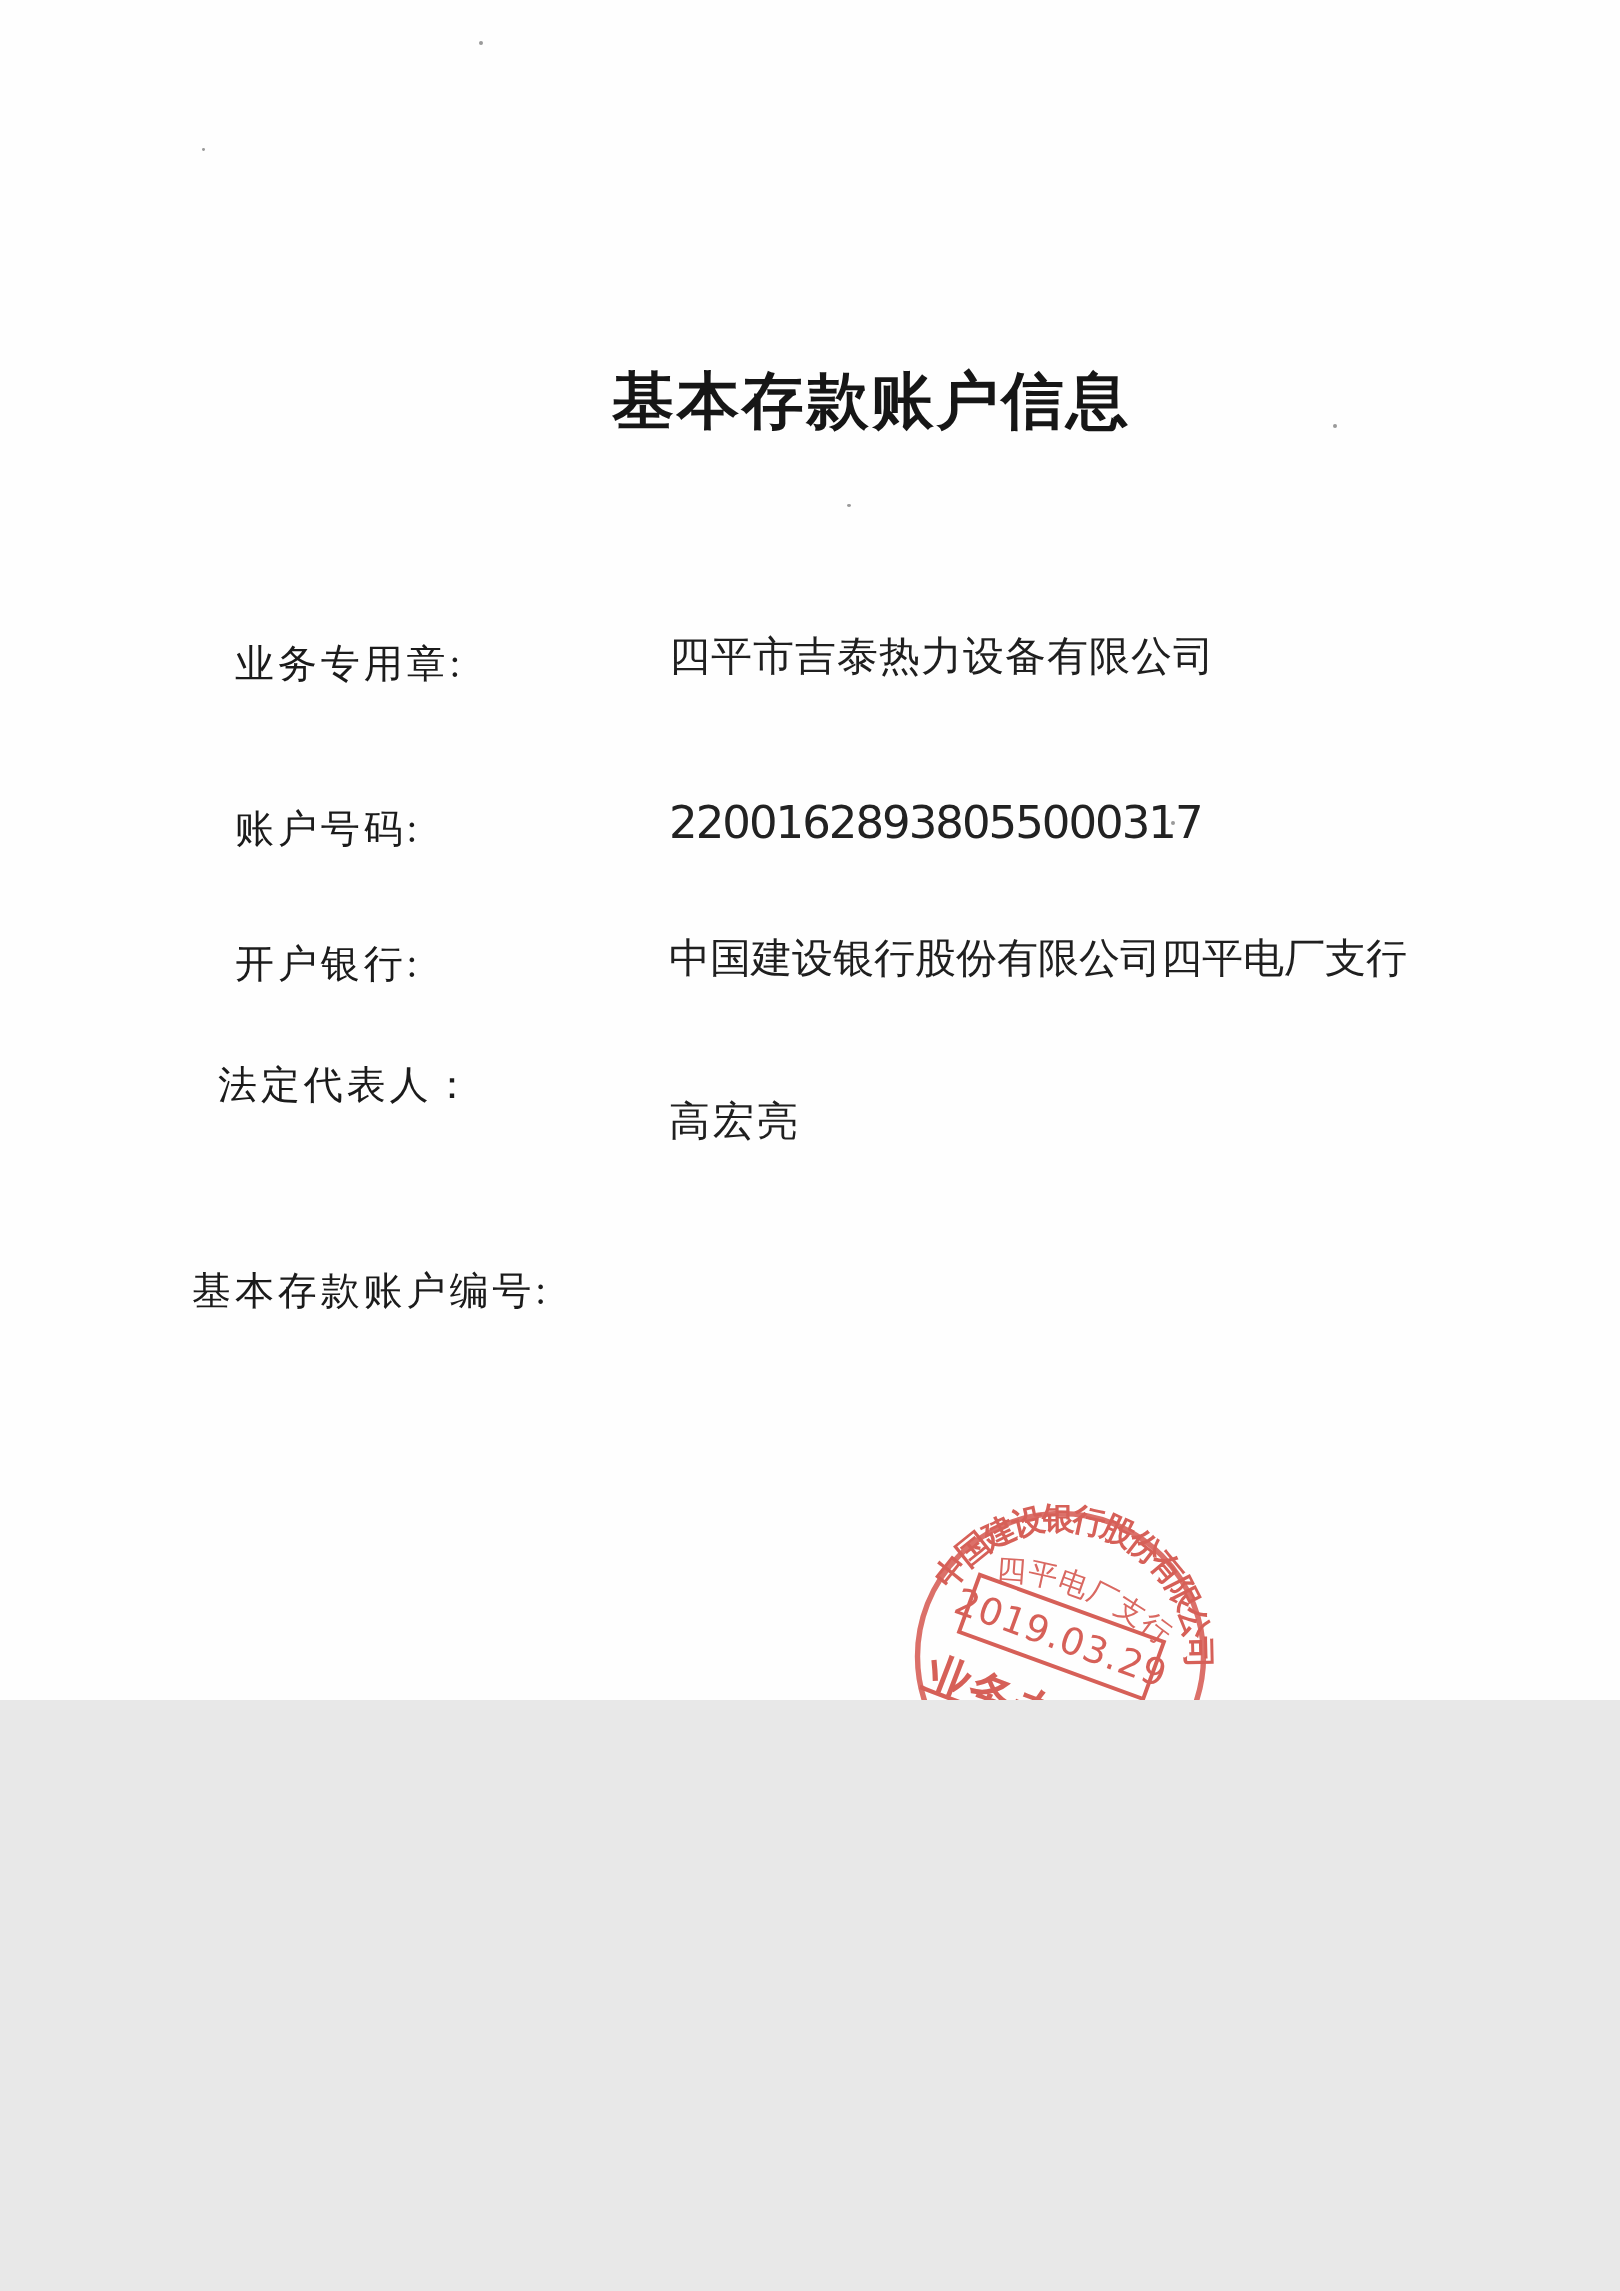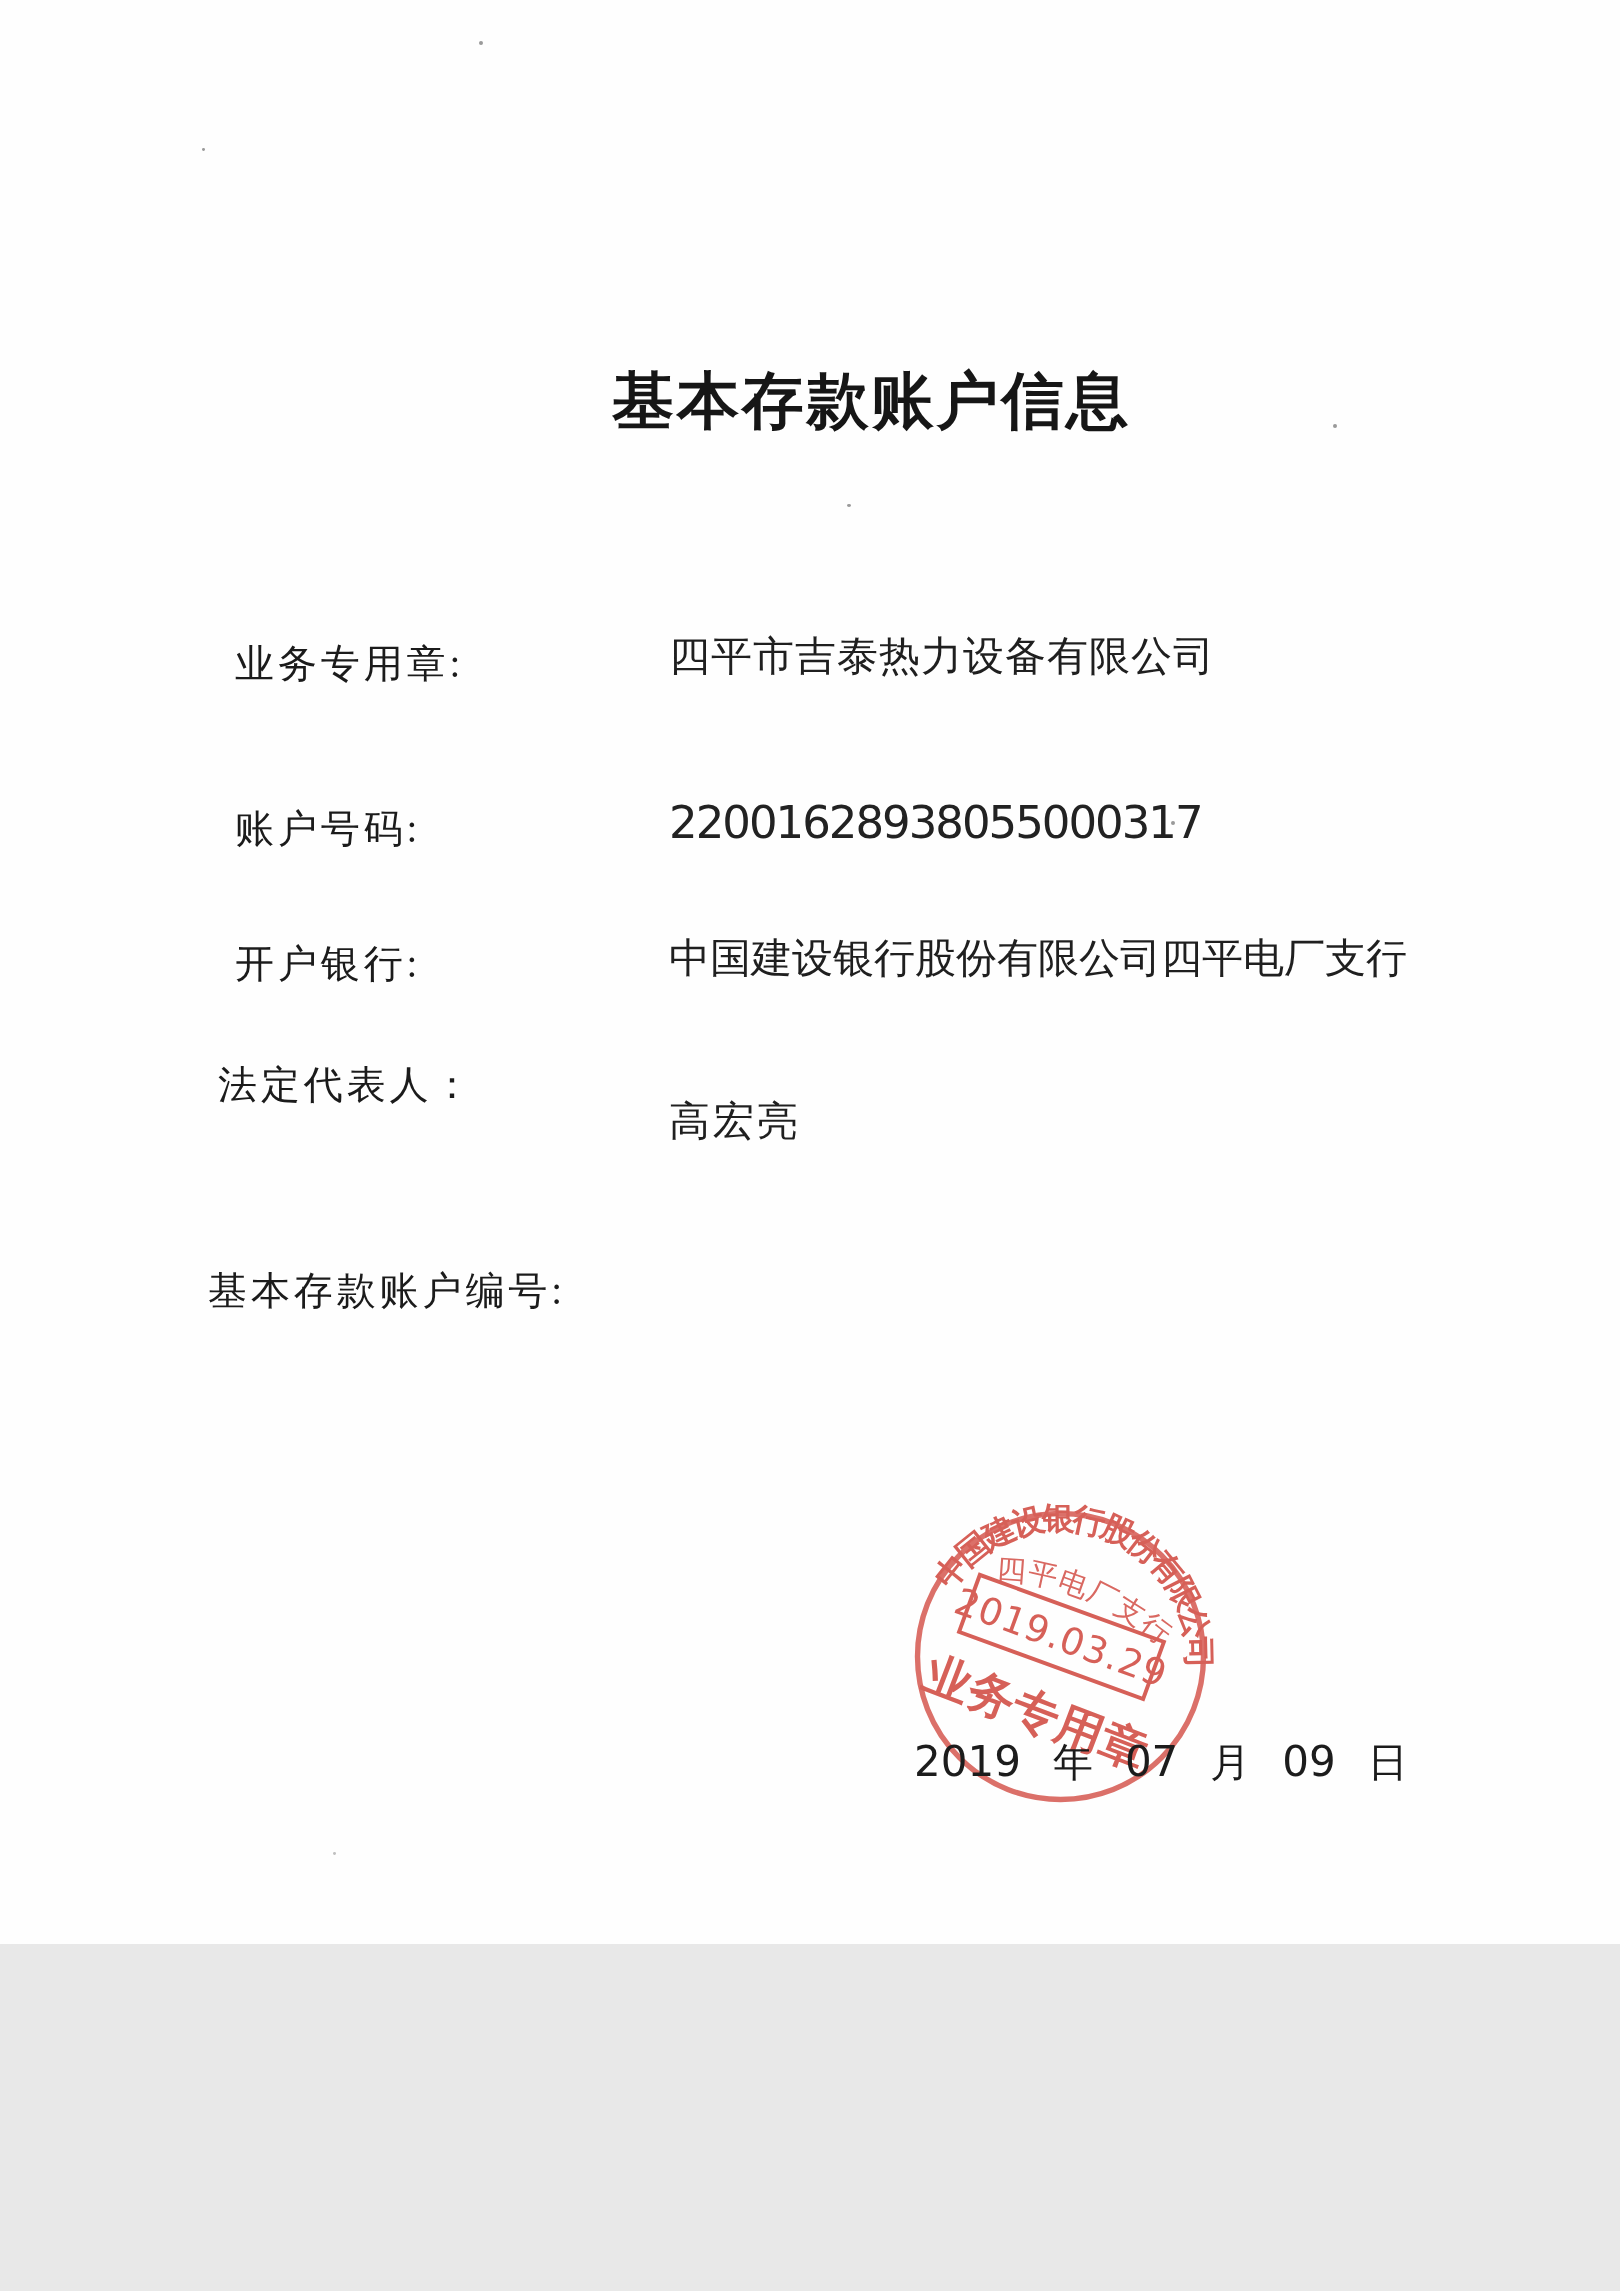--- a/index.html
+++ b/index.html
@@ -1,18 +1,18 @@
 <!DOCTYPE html>
 <html><head>
 <meta charset="utf-8">
 <style>
   html,body { margin:0; padding:0; background:#e8e8e8; }
   .page {
     position:relative;
-    width:1620px; height:1944px;
+    width:1620px; height:1700px;
     margin:0 auto;
     background:#fefefe;
     overflow:hidden;
     font-family:"Liberation Serif","DejaVu Serif",serif;
     color:#1d1d1d;
   }
   .abs { position:absolute; }
   .title {
     font-size:62px; font-weight:700; letter-spacing:2.9px;
     color:#161616; white-space:nowrap; margin:0;
@@ -52,21 +52,21 @@
   <div class="abs num" style="left:669px; top:796px;">22001628938055000317</div>
 
   <div class="abs label" style="left:235px; top:937px;text-align:center;">开户银行:</div>
   <div class="abs value" style="left:669px; top:931px; letter-spacing:0;">中国建设银行股份有限公司四平电厂支行</div>
 
   <div class="abs label label-2line" style="left:218px; top:1057px;">
     <div>法定代表人：</div>
   </div>
   <div class="abs value" style="left:669px; top:1094px; letter-spacing:2.9px;">高宏亮</div>
 
-  <div class="abs label" style="left:208px; top:1264px;">基本存款账户编号:</div>
+  <div class="abs label" style="left:192px; top:1264px;">基本存款账户编号:</div>
 
   <svg class="abs stamp" style="left:894px; top:1490px;" width="333" height="333" viewBox="0 0 340 340">
     <defs>
       <path id="outerArc" d="M 57.4 105 A 130 130 0 0 1 298.7 188.1" fill="none"></path>
       <path id="branchArc" d="M 96 92 Q 190 88 282 166" fill="none"></path>
     </defs>
     <circle cx="170" cy="170" r="146" fill="none" stroke="#d0453c" stroke-width="5.5" opacity="0.9"></circle>
     <text font-size="33" fill="#d0453c" font-weight="600" letter-spacing="1" font-family="Liberation Serif, serif">
       <textPath href="#outerArc" startOffset="2" textLength="352" lengthAdjust="spacing">中国建设银行股份有限公司</textPath>
     </text>

